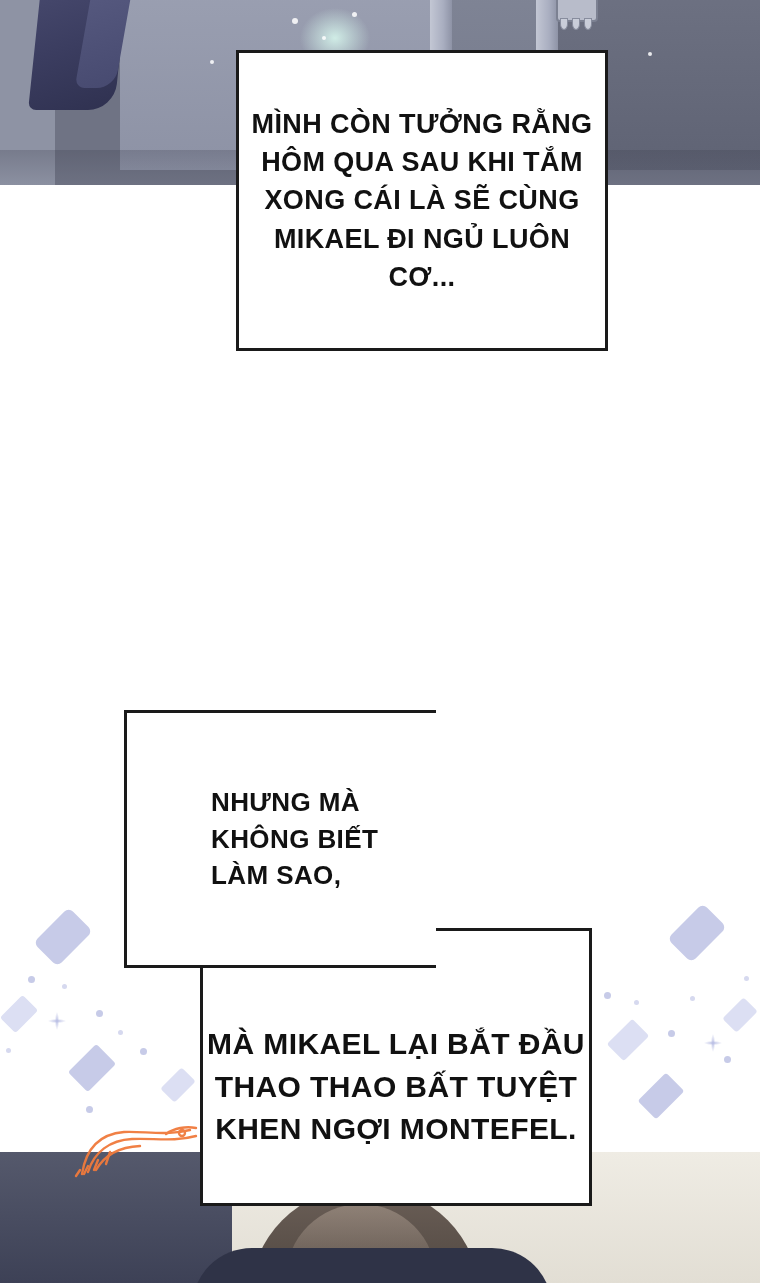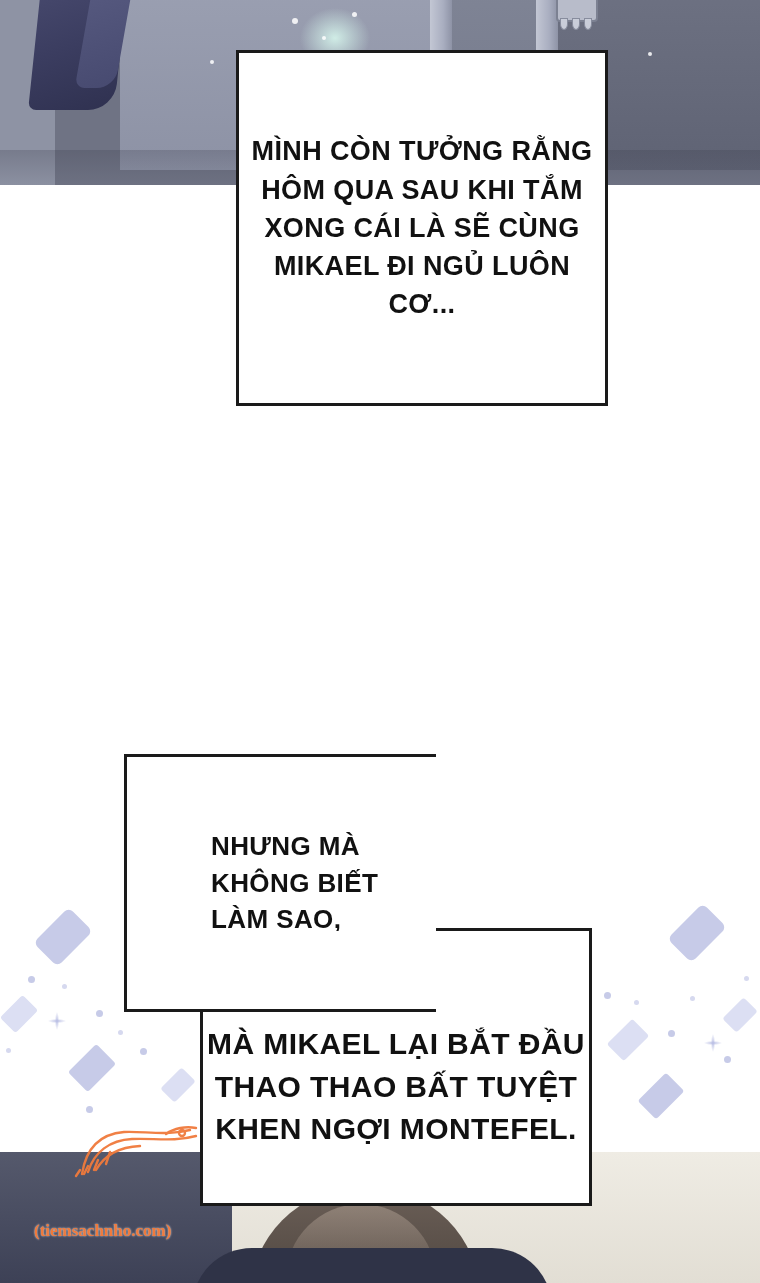--- a/index.html
+++ b/index.html
@@ -205,34 +205,33 @@
   }
   .bubble p {
     margin: 0;
     color: #111111;
     font-weight: 700;
     letter-spacing: 0.4px;
     line-height: 1.42;
   }
   #bubble-1 {
     left: 236px; top: 50px;
-    width: 372px; height: 356px;
+    width: 372px; height: 301px;
     text-align: center;
   }
   #bubble-1 p { font-size: 27px; }
 
   #bubble-2 {
     left: 124px; top: 710px;
     width: 312px; height: 258px;
     text-align: left;
     justify-content: flex-start;
     padding: 0 0 0 84px;
     border-right: none;
     z-index: 7;
-    margin-top: 44px;
   }
   #bubble-2 p { font-size: 26px; }
 
   #bubble-3 {
     left: 200px; top: 928px;
     width: 392px; height: 278px;
     text-align: center;
     z-index: 6;
     padding-top: 40px;
   }
@@ -363,17 +362,16 @@
       <g fill="none" stroke="#f07a3c" stroke-width="2.4" stroke-linecap="round">
         <path d="M12 54 C16 28, 30 14, 54 12 C74 11, 96 16, 120 10"></path>
         <path d="M18 52 C24 32, 40 20, 62 19 C84 18, 104 22, 126 16"></path>
         <path d="M26 50 C34 36, 48 27, 70 26"></path>
         <path d="M10 50 L6 56 M18 46 L14 54 M28 40 L24 50 M40 32 L36 44"></path>
         <path d="M96 14 C104 8, 116 6, 126 8"></path>
         <circle cx="112" cy="13" r="3"></circle>
       </g>
     </svg>
     <div class="wm-text">
-      <div class="sub">(tiemsachnho.com)</div>
     </div>
   </div>
 
 </div>
 
 </body></html>

